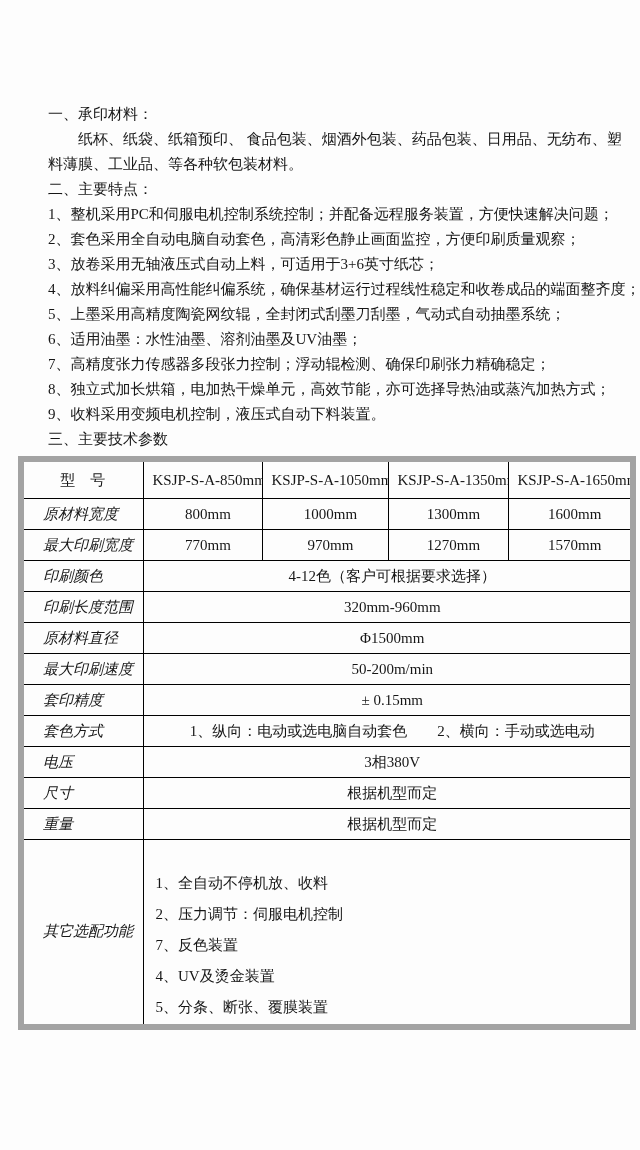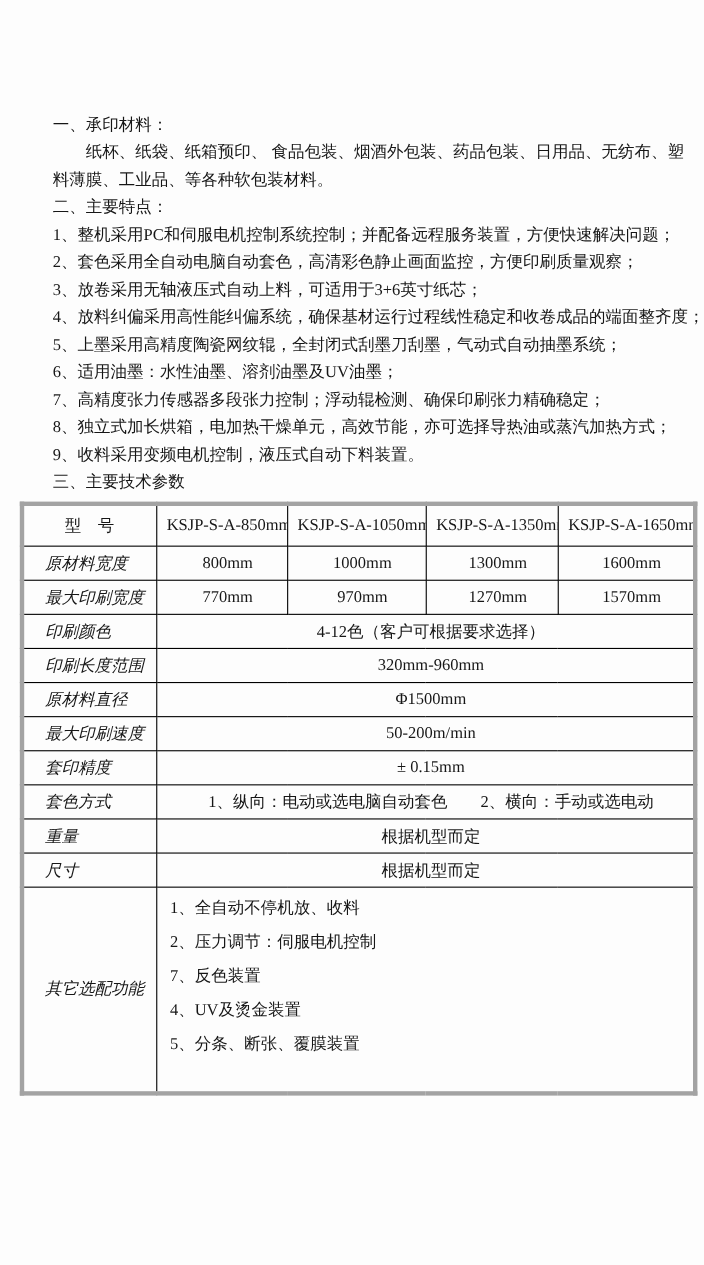--- a/index.html
+++ b/index.html
@@ -20,37 +20,37 @@
   .text-block p { margin:0; }
   .para { text-indent:2em; }
   .item { white-space:nowrap; }
 
   
   table.spec {
     border-collapse:collapse;
     table-layout:fixed;
     width:612px;
     margin:4px 0 0 18px;
-    border:4px solid #a3a3a3;
+    border:6px solid #a3a3a3;
     font-size:15px;
     color:#161616;
   }
   table.spec td {
     border:1px solid #000;
     vertical-align:middle;
     overflow:hidden;
     white-space:nowrap;
   }
   tr.hrow td { height:34px; }
   tr.rrow td { height:28px; }
   td.lbl { padding-left:19px;font-style:italic; }
   td.hlbl { text-align:center; padding-left:0; }
   td.mod { padding-left:9px; }
   td.val { padding-left:12px;text-align:center; }
-  tr.orow td.opts { vertical-align:top; padding:4px 0 0 12px; }
+  tr.orow td.opts { vertical-align:top; padding:28px 0 0 12px; }
   tr.orow { height:187px; }
   .opts p { margin:0; line-height:31px; white-space:nowrap; }
 </style>
 </head>
 <body>
 
 <div class="page">
 
   <div class="text-block">
     <p class="heading">一、承印材料：</p>
@@ -118,25 +118,29 @@
       </tr>
       <tr class="rrow">
         <td class="lbl">套印精度</td>
         <td class="val" colspan="4">± 0.15mm</td>
       </tr>
       <tr class="rrow">
         <td class="lbl">套色方式</td>
         <td class="val" colspan="4">1、纵向：电动或选电脑自动套色　　2、横向：手动或选电动</td>
       </tr>
       <tr class="rrow">
-        <td class="lbl">重量</td>
+        <td class="lbl">电压</td>
+        <td class="val" colspan="4">3相380V</td>
+      </tr>
+      <tr class="rrow">
+        <td class="lbl">尺寸</td>
         <td class="val" colspan="4">根据机型而定</td>
       </tr>
       <tr class="rrow">
-        <td class="lbl">尺寸</td>
+        <td class="lbl">重量</td>
         <td class="val" colspan="4">根据机型而定</td>
       </tr>
 
       <tr class="orow">
         <td class="lbl">其它选配功能</td>
         <td class="opts" colspan="4">
           <p>1、全自动不停机放、收料</p>
           <p>2、压力调节：伺服电机控制</p>
           <p>7、反色装置</p>
           <p>4、UV及烫金装置</p>

